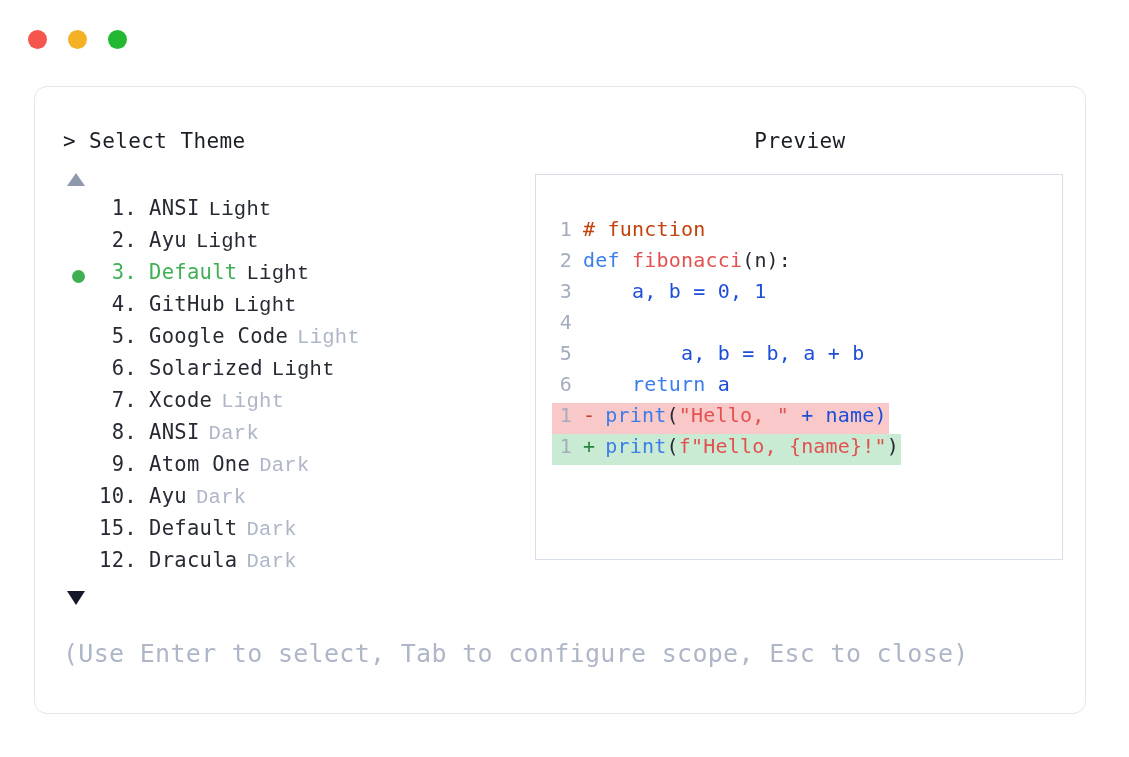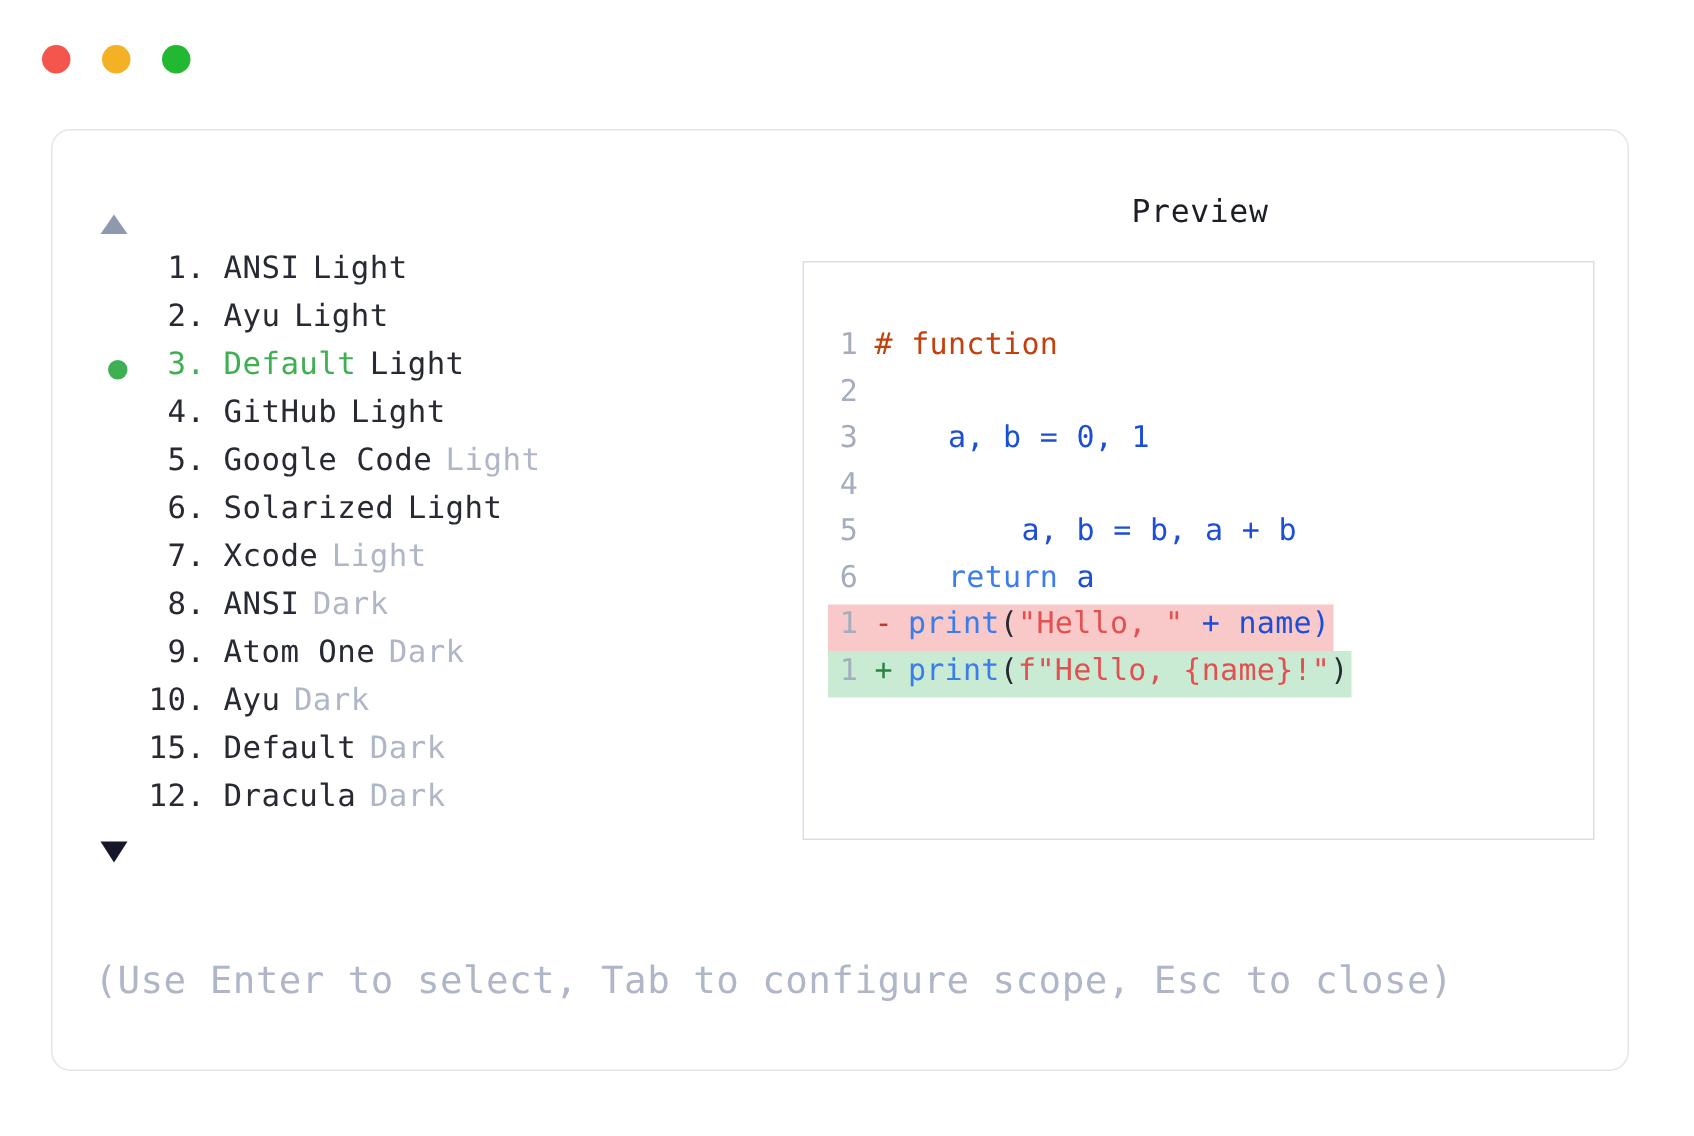--- a/index.html
+++ b/index.html
@@ -108,20 +108,21 @@
     color: #272a33;
   }
   .row-name {
     margin-left: 12px;
     color: #272a33;
     text-align: center;
   }
   .row-tag {
     margin-left: 9px;
     color: #aeb6c7;
+    font-family: Liberation Mono, monospace;
   }
   .theme-row.is-selected .row-index,
   .theme-row.is-selected .row-name,
   .theme-row.is-selected .row-tag {
     color: #3faf54;
   }
   .theme-row .row-tag.tag-strong { color: #272a33; }
 
   #hint-line {
     position: absolute;
@@ -215,20 +216,21 @@
 
 <div id="window-chrome">
   <div class="dot dot-close"></div>
   <div class="dot dot-min"></div>
   <div class="dot dot-max"></div>
 </div>
 
 <div id="app-card">
 
   <div id="theme-pane">
+    <div id="prompt-line">&gt; Select Theme</div>
     <div class="scroll-arrow" id="scroll-up-arrow"></div>
     <div id="theme-list">
         <div class="theme-row"><div class="row-bullet"></div><span class="row-index">1.</span><span class="row-name">ANSI</span><span class="row-tag tag-strong">Light</span></div>
         <div class="theme-row"><div class="row-bullet"></div><span class="row-index">2.</span><span class="row-name">Ayu</span><span class="row-tag tag-strong">Light</span></div>
         <div class="theme-row is-selected"><div class="row-bullet"><div class="bullet-dot"></div></div><span class="row-index">3.</span><span class="row-name">Default</span><span class="row-tag tag-strong">Light</span></div>
         <div class="theme-row"><div class="row-bullet"></div><span class="row-index">4.</span><span class="row-name">GitHub</span><span class="row-tag tag-strong">Light</span></div>
         <div class="theme-row"><div class="row-bullet"></div><span class="row-index">5.</span><span class="row-name">Google Code</span><span class="row-tag">Light</span></div>
         <div class="theme-row"><div class="row-bullet"></div><span class="row-index">6.</span><span class="row-name">Solarized</span><span class="row-tag tag-strong">Light</span></div>
         <div class="theme-row"><div class="row-bullet"></div><span class="row-index">7.</span><span class="row-name">Xcode</span><span class="row-tag">Light</span></div>
         <div class="theme-row"><div class="row-bullet"></div><span class="row-index">8.</span><span class="row-name">ANSI</span><span class="row-tag">Dark</span></div>
@@ -240,21 +242,21 @@
     <div class="scroll-arrow" id="scroll-down-arrow"></div>
   </div>
 
   <div id="hint-line">(Use Enter to select, Tab to configure scope, Esc to close)</div>
 
   <div id="preview-pane">
     <div id="preview-title">Preview</div>
     <div id="preview-box">
       <div id="code-block">
           <div class="code-line"><span class="ln">1</span><span class="code-text"><span class="tok-comment"># function</span></span></div>
-          <div class="code-line"><span class="ln">2</span></div>
+          <div class="code-line"><span class="ln">2</span><span class="code-text"><span class="tok-keyword">def </span><span class="tok-fn">fibonacci</span><span class="tok-punct">(n):</span></span></div>
           <div class="code-line"><span class="ln">3</span><span class="code-text"><span class="tok-plain">    a, b = 0, 1</span></span></div>
           <div class="code-line"><span class="ln">4</span></div>
           <div class="code-line"><span class="ln">5</span><span class="code-text"><span class="tok-plain">        a, b = b, a + b</span></span></div>
           <div class="code-line"><span class="ln">6</span><span class="code-text"><span class="tok-keyword">    return</span><span class="tok-plain"> a</span></span></div>
         </div>
       <div id="diff-block">
           <div><div class="diff-line diff-del"><span class="ln">1</span><span class="diff-sign">-</span><span><span class="tok-builtin">print</span><span class="tok-punct">(</span><span class="tok-string">"Hello, "</span><span class="tok-plain"> + name)</span></span></div></div>
           <div><div class="diff-line diff-add"><span class="ln">1</span><span class="diff-sign">+</span><span><span class="tok-builtin">print</span><span class="tok-punct">(</span><span class="tok-string">f"Hello, {name}!"</span><span class="tok-punct">)</span></span></div></div>
         </div>
     </div>

